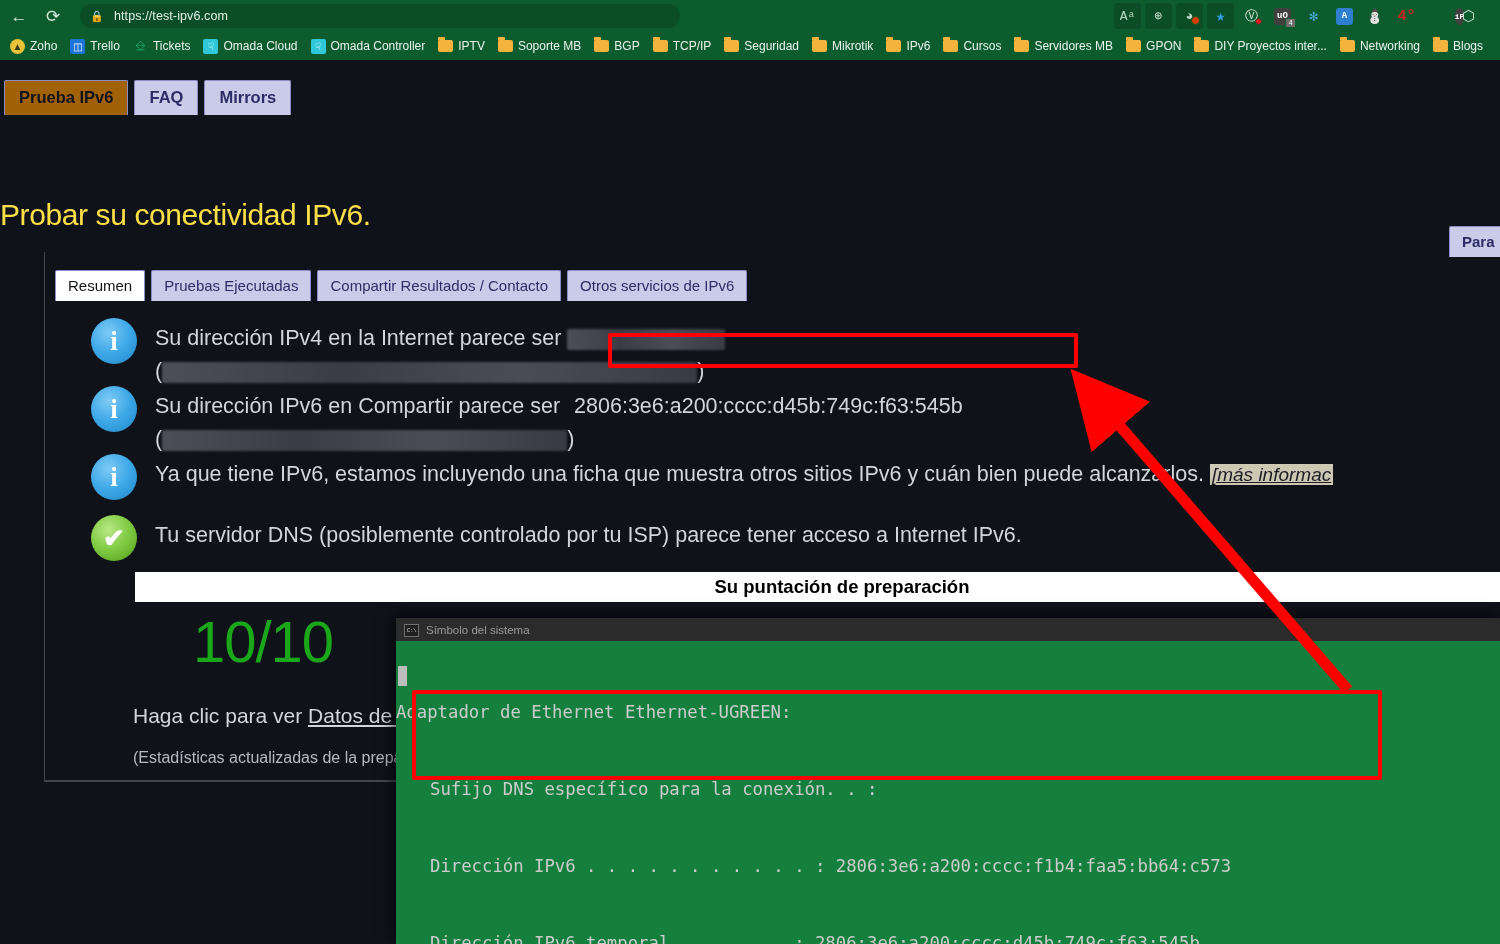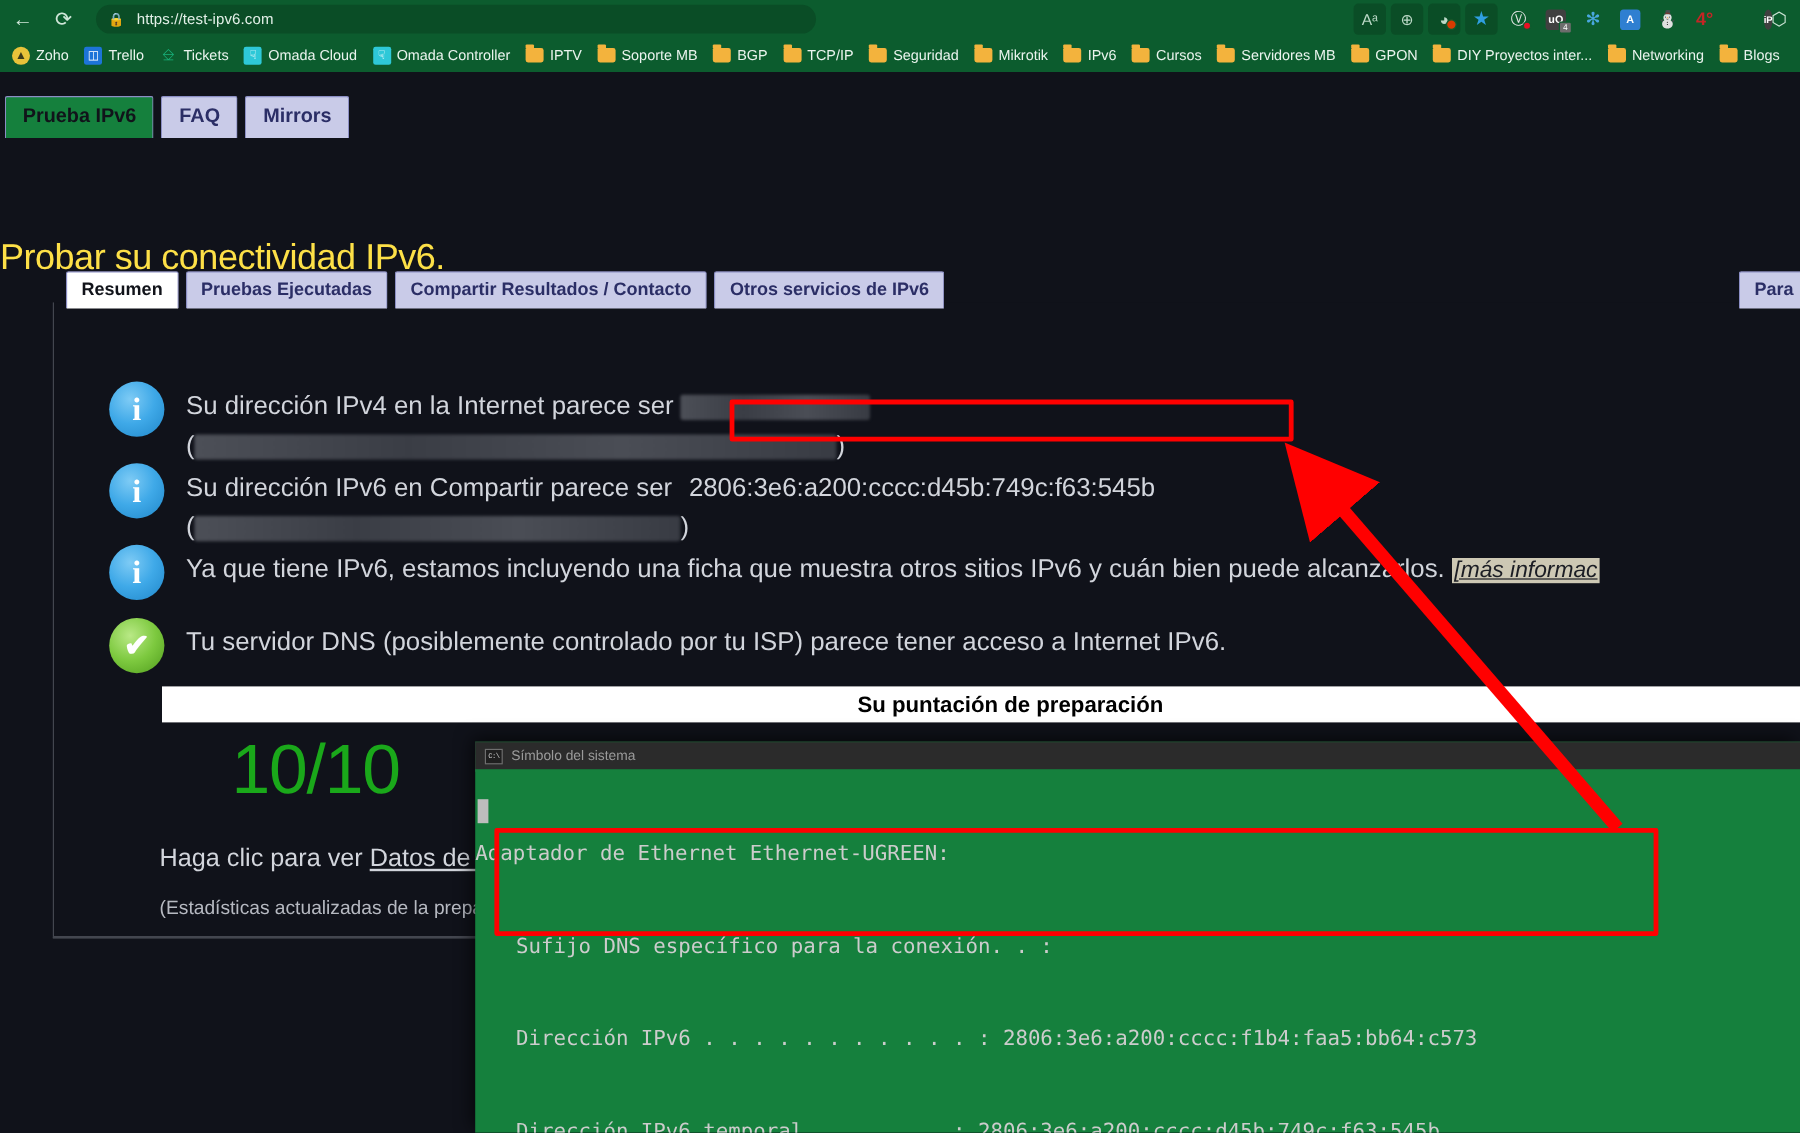--- a/index.html
+++ b/index.html
@@ -25,21 +25,21 @@
     color:#cfe6d8; font-size:17px; line-height:1;
     border-radius:4px; flex:0 0 auto;
   }
   #url-bar {
     margin-left:12px; height:24px; flex:0 0 600px;
     background:#0a4d26; border-radius:13px;
     display:flex; align-items:center; padding:0 10px;
   }
   #lock-icon { width:14px; height:14px; display:flex; align-items:center; justify-content:center; color:#bcd9c7; font-size:11px; }
   #url-text { margin-left:10px; color:#e3f0e8; font-size:12.5px; letter-spacing:.1px; }
-  #toolbar-icons { margin-left:auto; display:flex; gap:4px; padding-right:4px; }
+  #toolbar-icons { margin-left:auto; display:flex; gap:4px; padding-right:18px;font-family:Liberation Mono, monospace; }
   .tb-icon {
     width:27px; height:26px; display:flex; align-items:center; justify-content:center;
     color:#bcd9c7; font-size:13px; position:relative; border-radius:4px;
   }
   .tb-icon.star { color:#2f9fe0; font-size:16px; }
   .tb-icon.pill { background:#0a4d26; }
   .badge-dot {
     position:absolute; right:3px; bottom:4px; width:9px; height:9px; border-radius:50%;
     background:#d83b01; border:1px solid #0c5c2e;
   }
@@ -67,36 +67,36 @@
   #page {
     position:absolute; left:0; top:60px; width:1500px; height:884px;
     background:#10121a; color:#c9ccd4;
   }
   #top-tabs { position:absolute; left:4px; top:20px; display:flex; align-items:flex-end; gap:6px; }
   .ttab {
     background:#c9cbe8; color:#2b2e66; font-weight:bold; font-size:16.5px;
     padding:7px 14px 8px; border:1px solid #8b8ec4; border-bottom:none;
     border-radius:2px 2px 0 0;
   }
-  .ttab.active { background:#15803d; color:#11131a; }
+  .ttab.active { background:#a16207; color:#11131a; }
 
   #page-title {
     position:absolute; left:0; top:138px; font-size:30px; font-weight:normal;
     color:#fde047; letter-spacing:-.4px;
   }
 
   #result-panel {
     position:absolute; left:44px; top:192px; width:1460px; height:530px;
     border:1px solid #43464f; border-top:none; background:#10121a;
   }
   #inner-tabs { position:absolute; left:10px; top:-26px; display:flex; gap:6px; }
   .itab {
-    background:#c9cbe8; color:#2b2e66; font-weight:bold; font-size:15px;
+    background:#c9cbe8; color:#2b2e66; font-weight:normal; font-size:15px;
     padding:6px 12px 7px; border:1px solid #8b8ec4; border-bottom:none;
-    border-radius:2px 2px 0 0; white-space:nowrap;
+    border-radius:2px 2px 0 0; white-space:nowrap;margin-top:44px;
   }
   .itab.active { background:#ffffff; color:#11131a; }
   #tab-para {
     position:absolute; left:1404px; top:-26px;
     background:#c9cbe8; color:#2b2e66; font-weight:bold; font-size:15px;
     padding:6px 12px 7px; border:1px solid #8b8ec4; border-bottom:none;
     border-radius:2px 2px 0 0; white-space:nowrap;
   }
 
   .msg-row { position:absolute; left:46px; display:flex; align-items:flex-start; gap:18px; }

